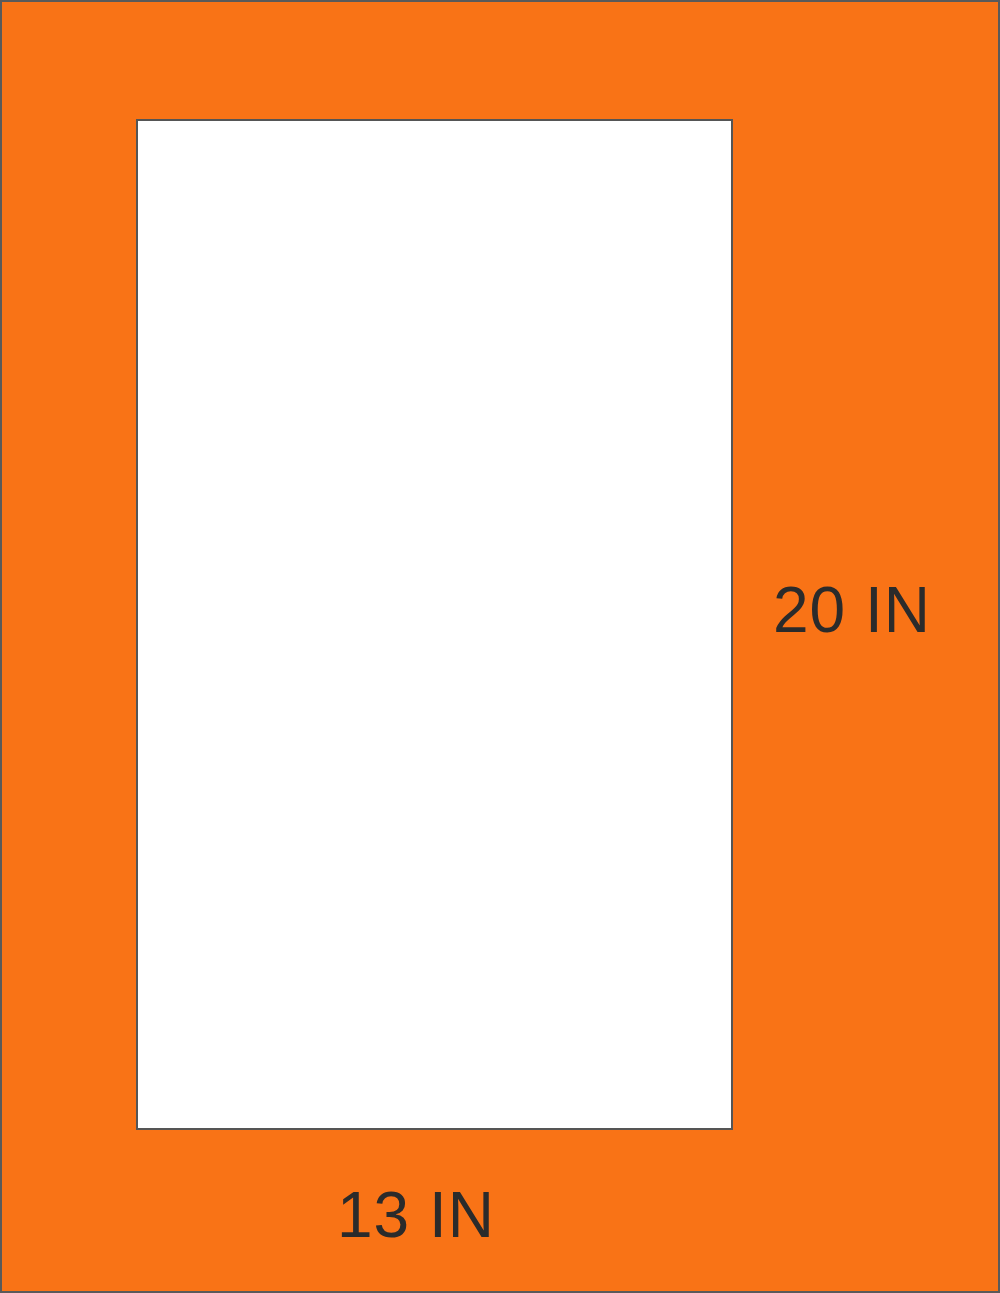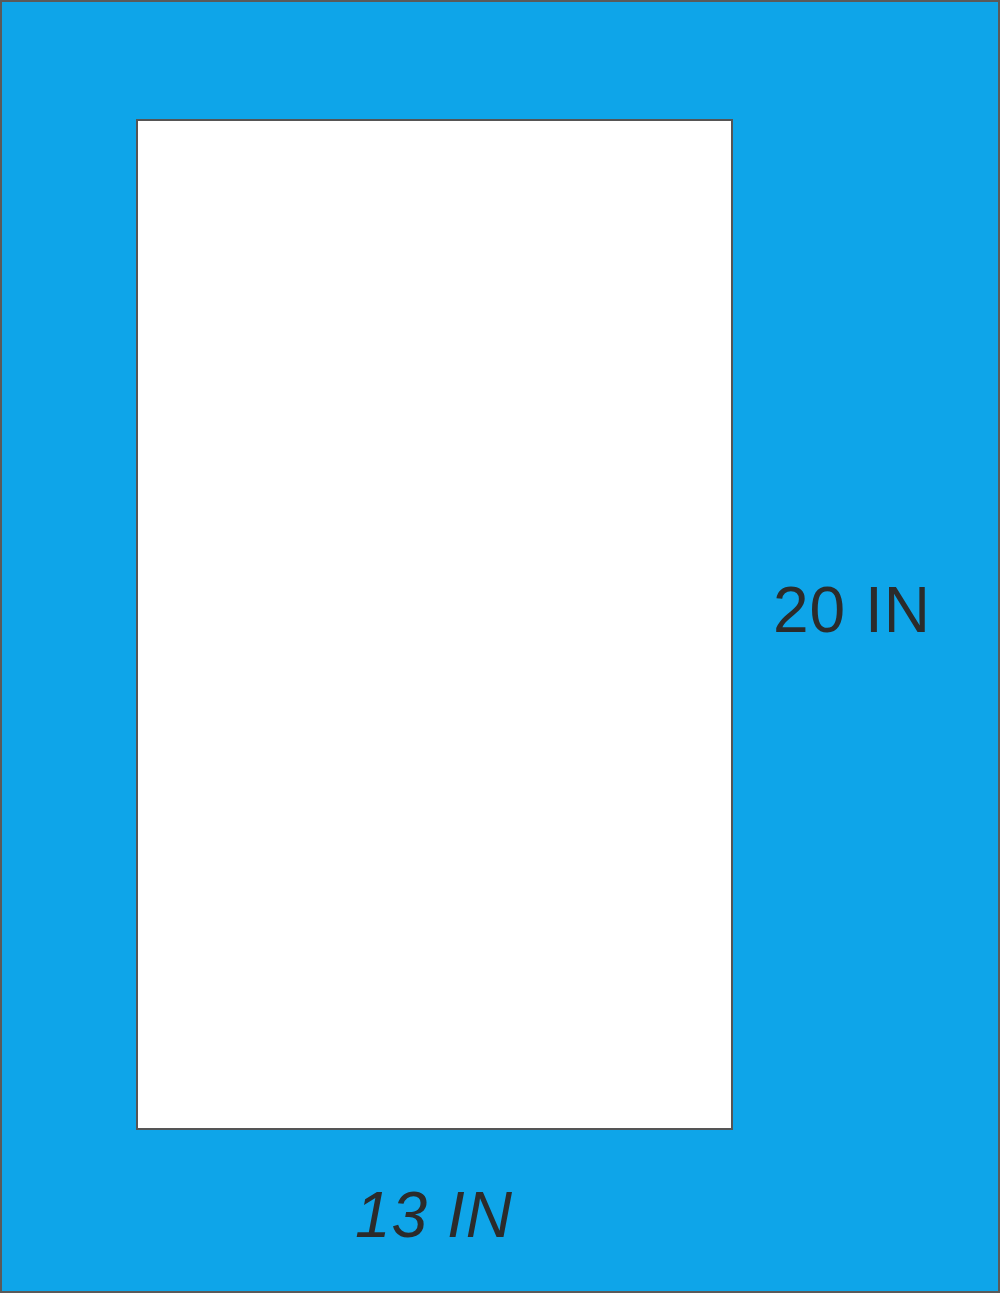--- a/index.html
+++ b/index.html
@@ -5,21 +5,21 @@
   html, body {
     margin: 0;
     padding: 0;
     background: #ffffff;
     font-family: "Liberation Sans", sans-serif;
   }
   .canvas {
     position: relative;
     width: 1000px;
     height: 1293px;
-    background: #0ea5e9;
+    background: #f97316;
     box-sizing: border-box;
     border: 2px solid #5a5a5a;
     overflow: hidden;
   }
   .rect-shape {
     position: absolute;
     left: 134px;
     top: 117px;
     width: 597px;
     height: 1011px;
@@ -35,24 +35,23 @@
     letter-spacing: 1px;
     white-space: nowrap;
     user-select: none;
   }
   .dim-label.height {
     left: 771px;
     top: 611px;
     transform: translateY(-54%);
   }
   .dim-label.width {
-    left: 432px;
+    left: 414px;
     top: 1213px;
     transform: translate(-50%, -50%);
-    font-style: italic;
   }
 </style>
 </head>
 <body>
 
 <div class="canvas">
 
   <div class="rect-shape"></div>
 
   <div class="dim-label height">20 IN</div>

